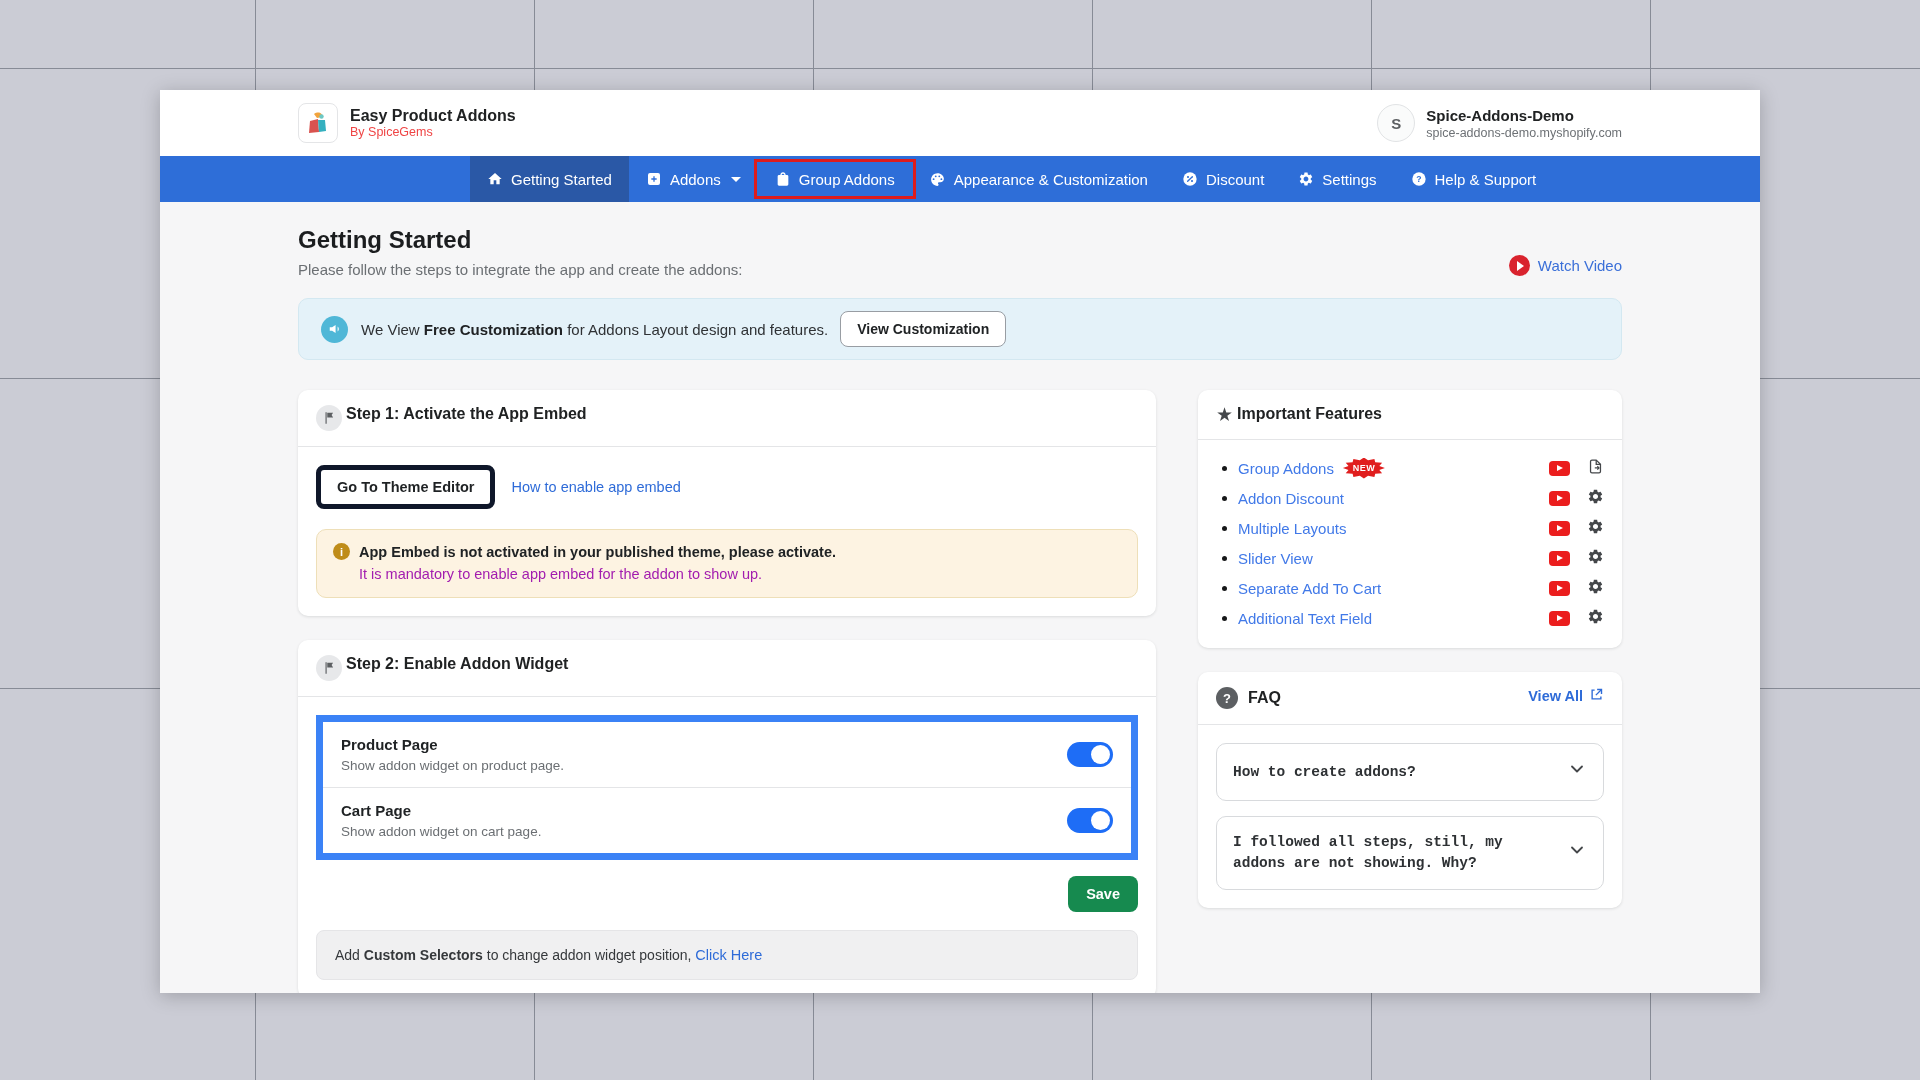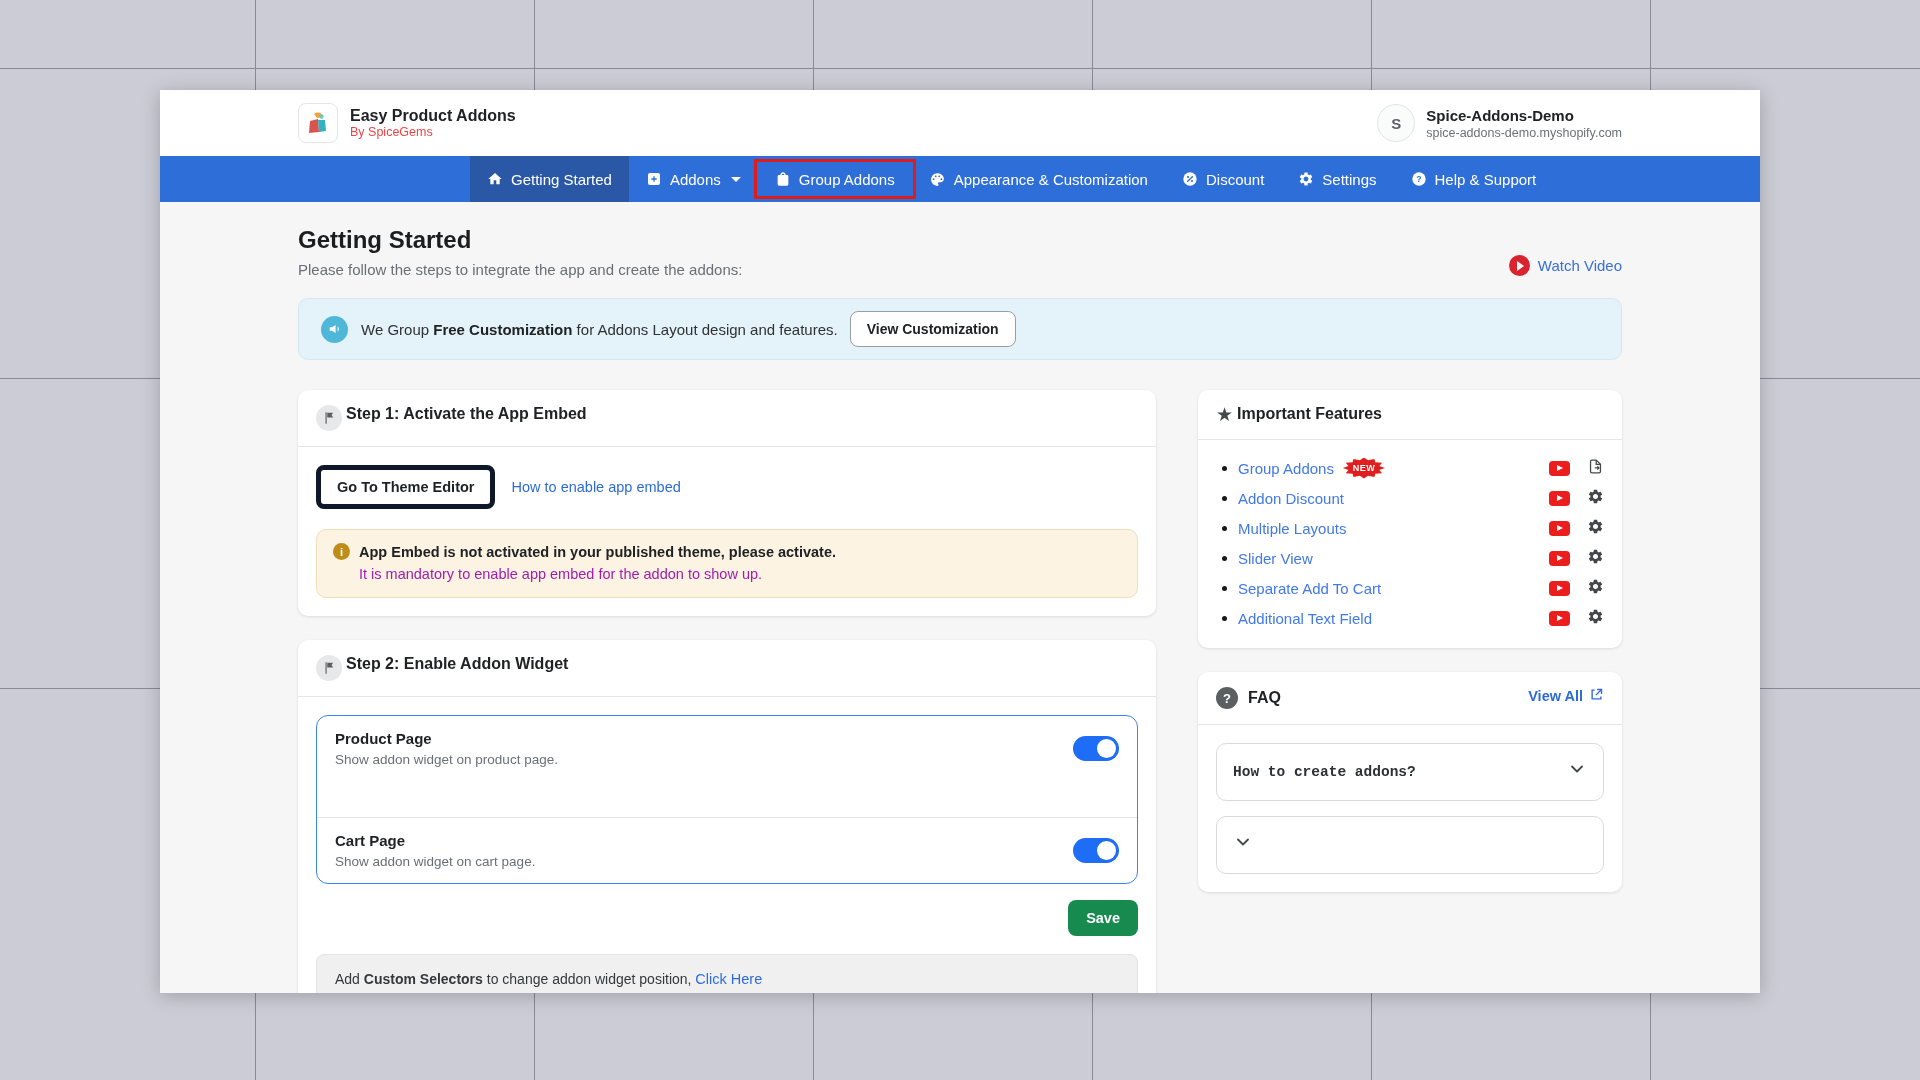--- a/index.html
+++ b/index.html
@@ -83,24 +83,24 @@
 
   .warning { margin-top:20px; background:#fdf3e2; border:1px solid #eedfb8;
     border-radius:10px; padding:13px 16px 15px; font-size:14.5px; }
   .warning-line1 { font-weight:700; color:#202325; display:flex; gap:9px; align-items:center; }
   .warn-icon { width:17px; height:17px; border-radius:50%; background:#bf8c19; color:#fff;
     font-size:11px; font-weight:700; display:flex; align-items:center; justify-content:center;
     flex:none; }
   .warning-line2 { margin-left:26px; margin-top:6px; color:#a21caf; }
 
   #step2-card { margin-top:24px; }
-  .toggle-box { border:1px solid #3b82f6; border-radius:12px; }
+  .toggle-box { border:7px solid #3b82f6; border-radius:0; }
   .toggle-row { display:flex; align-items:center; justify-content:space-between;
     padding:14px 18px; }
-  .toggle-row + .toggle-row { border-top:1px solid #e4e5e7;margin-top:36px; }
+  .toggle-row + .toggle-row { border-top:1px solid #e4e5e7; }
   .t-label { font-size:15px; font-weight:700; color:#1f2224; margin-bottom:5px; }
   .t-desc { font-size:13.5px; color:#6b6f73; }
   .toggle { width:46px; height:25px; border-radius:13px; background:#1e6df6;
     position:relative; cursor:pointer; flex:none; }
   .toggle .knob { position:absolute; right:3px; top:3px; width:19px; height:19px;
     background:#fff; border-radius:50%; }
   .save-row { display:flex; justify-content:flex-end; margin-top:16px; }
   .btn-save { background:#168a4f; color:#fff; border:none; border-radius:8px;
     padding:10px 18px; font-size:14.5px; font-weight:700; cursor:pointer; font-family:inherit; }
   .selector-strip { margin-top:18px; background:#f0f0f1; border:1px solid #e5e5e7;
@@ -252,21 +252,21 @@
         <span>Watch Video</span>
       </div>
     </div>
 
     <div class="banner">
       <span class="banner-icon">
         <svg width="14" height="14" viewBox="0 0 24 24" fill="#fff">
             <path d="M3 9v6h4l6 4V5L7 9H3zm15.5 3c0-1.77-.77-3.29-2-4.3v8.6c1.23-1.01 2-2.53 2-4.3z"></path>
           </svg>
       </span>
-      <span class="banner-text"><span>We Group </span><b>Free Customization</b><span> for Addons Layout design and features.</span></span>
+      <span class="banner-text"><span>We View </span><b>Free Customization</b><span> for Addons Layout design and features.</span></span>
       <button class="banner-btn">View Customization</button>
     </div>
 
     <div class="columns">
 
       <div class="col-left">
 
         <div class="card" id="step1-card">
           <div class="card-head">
             <span class="flag-badge">
@@ -428,20 +428,21 @@
           <div class="faq-list">
             <div class="faq-item">
               <span class="q">How to create addons?</span>
               <span>
                 <svg width="20" height="20" viewBox="0 0 24 24" fill="none" stroke="#44474a" stroke-width="2.2" stroke-linecap="round" stroke-linejoin="round">
                     <polyline points="6 9 12 15 18 9"></polyline>
                   </svg>
               </span>
             </div>
             <div class="faq-item">
+              <span class="q">I followed all steps, still, my addons are not showing. Why?</span>
               <span>
                 <svg width="20" height="20" viewBox="0 0 24 24" fill="none" stroke="#44474a" stroke-width="2.2" stroke-linecap="round" stroke-linejoin="round">
                     <polyline points="6 9 12 15 18 9"></polyline>
                   </svg>
               </span>
             </div>
           </div>
         </div>
 
       </div>

